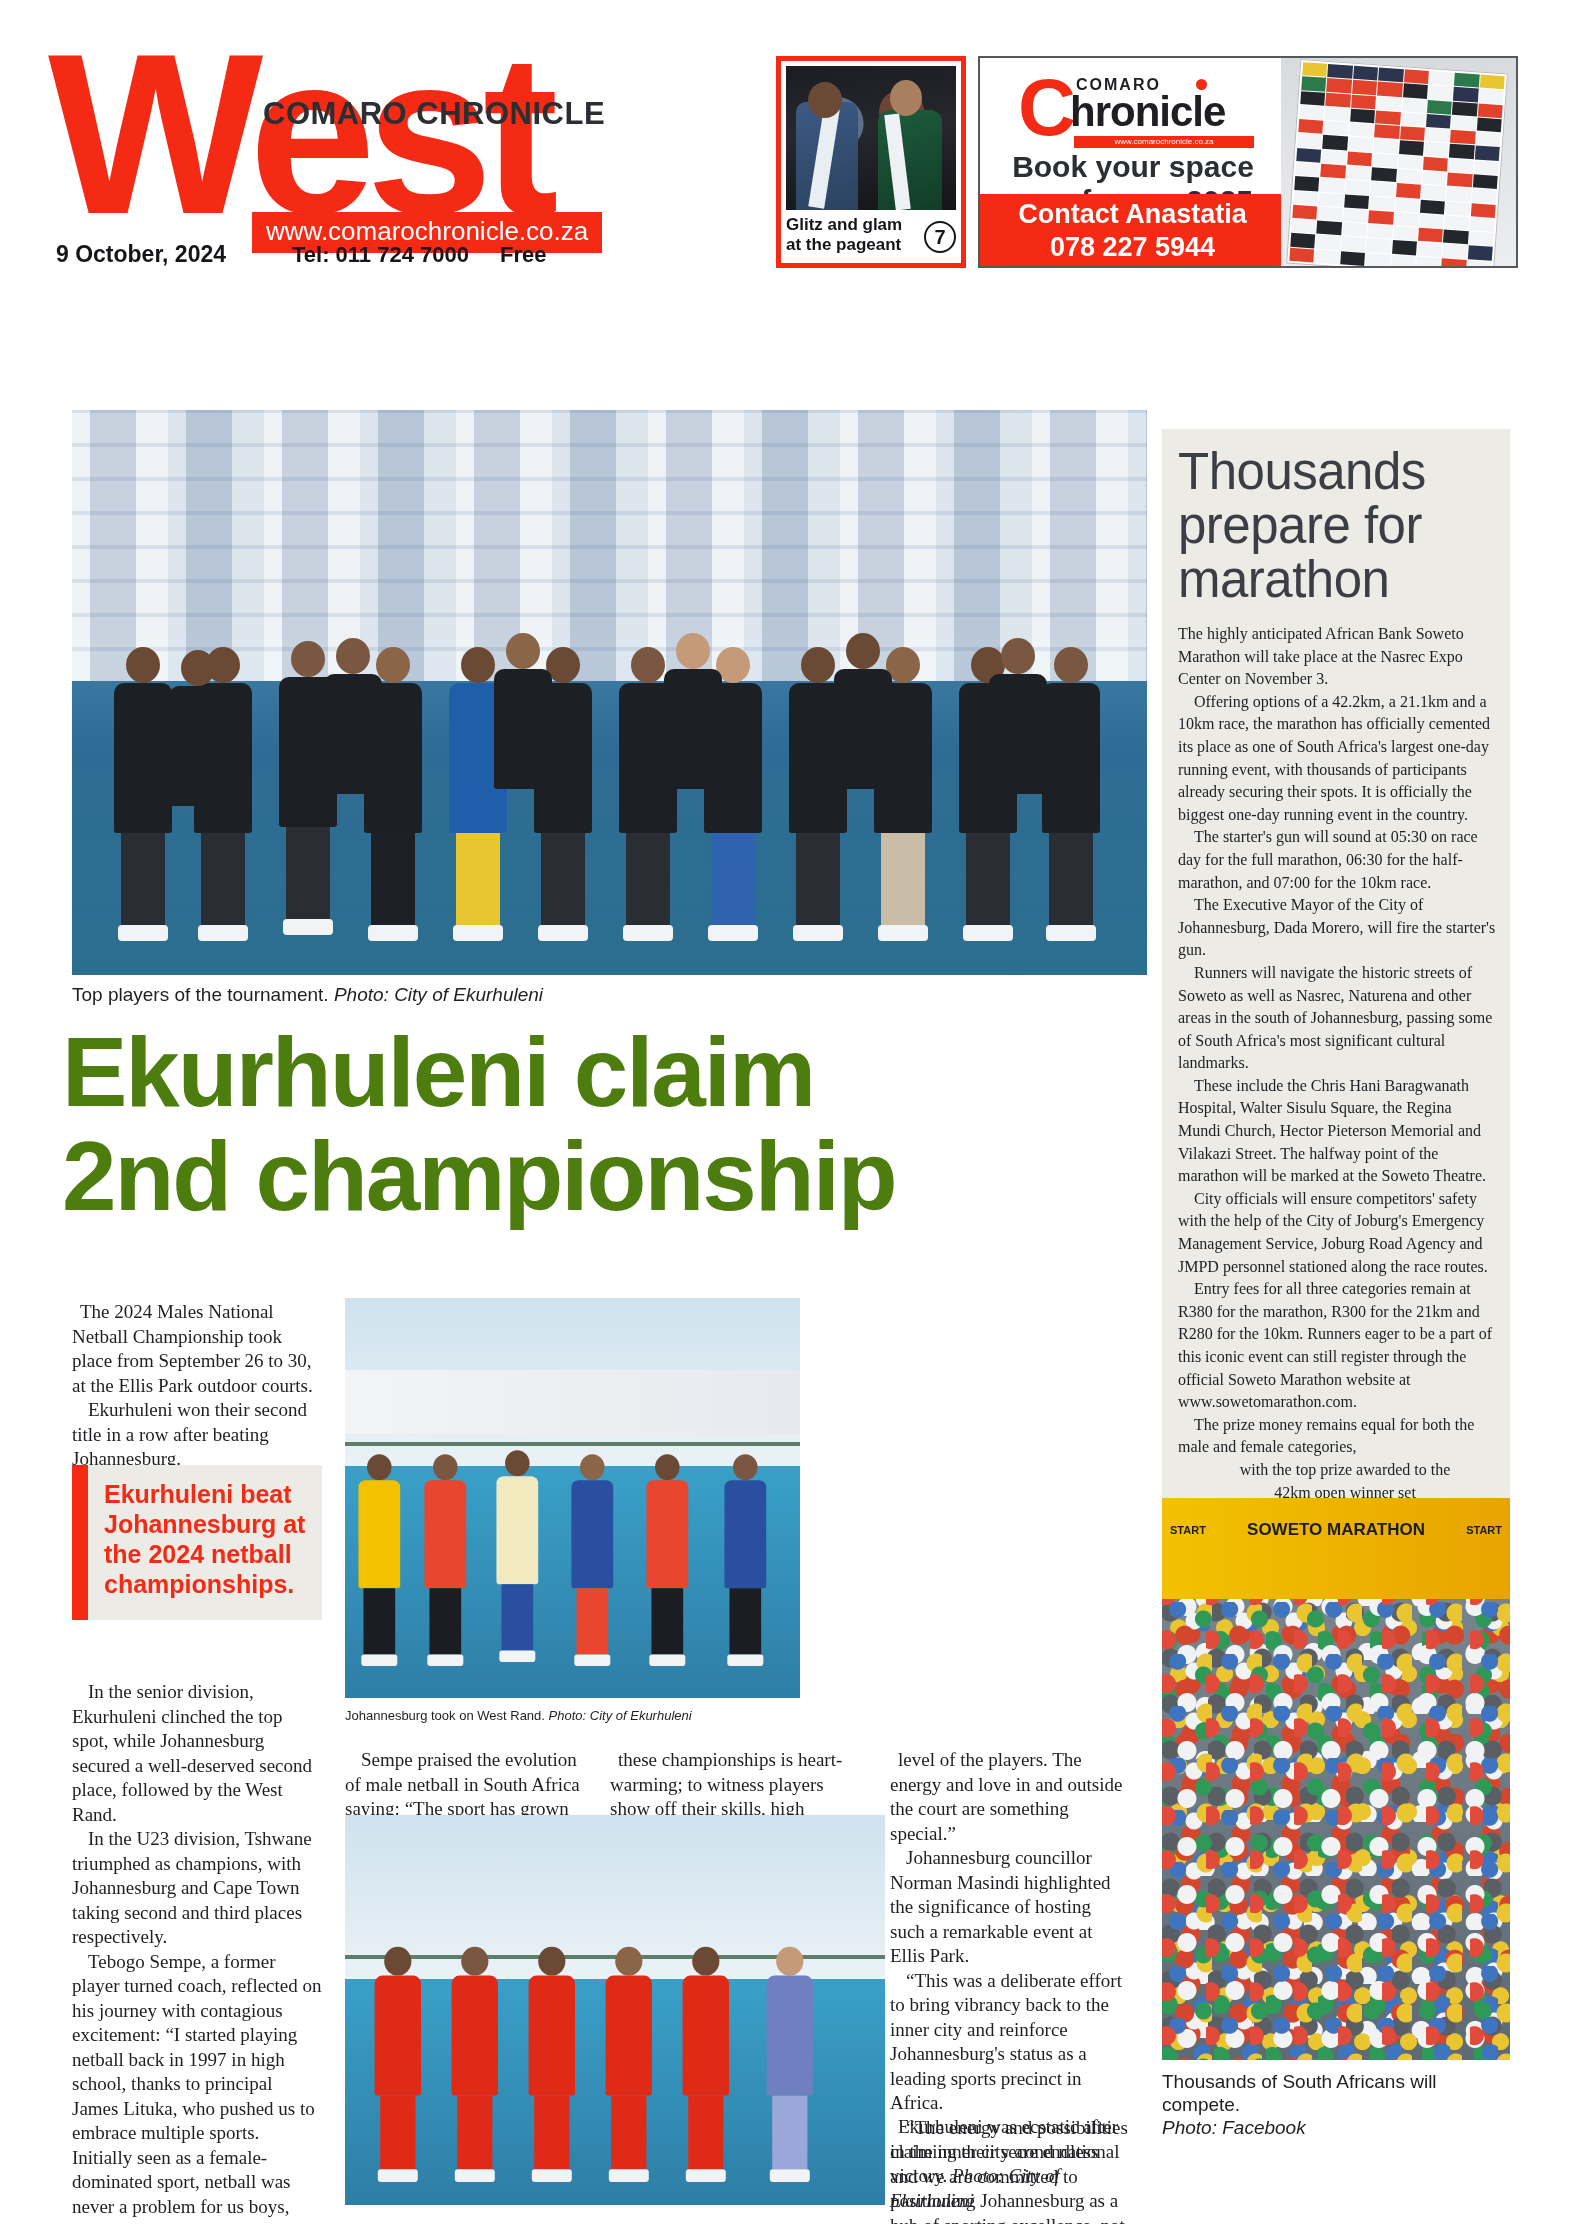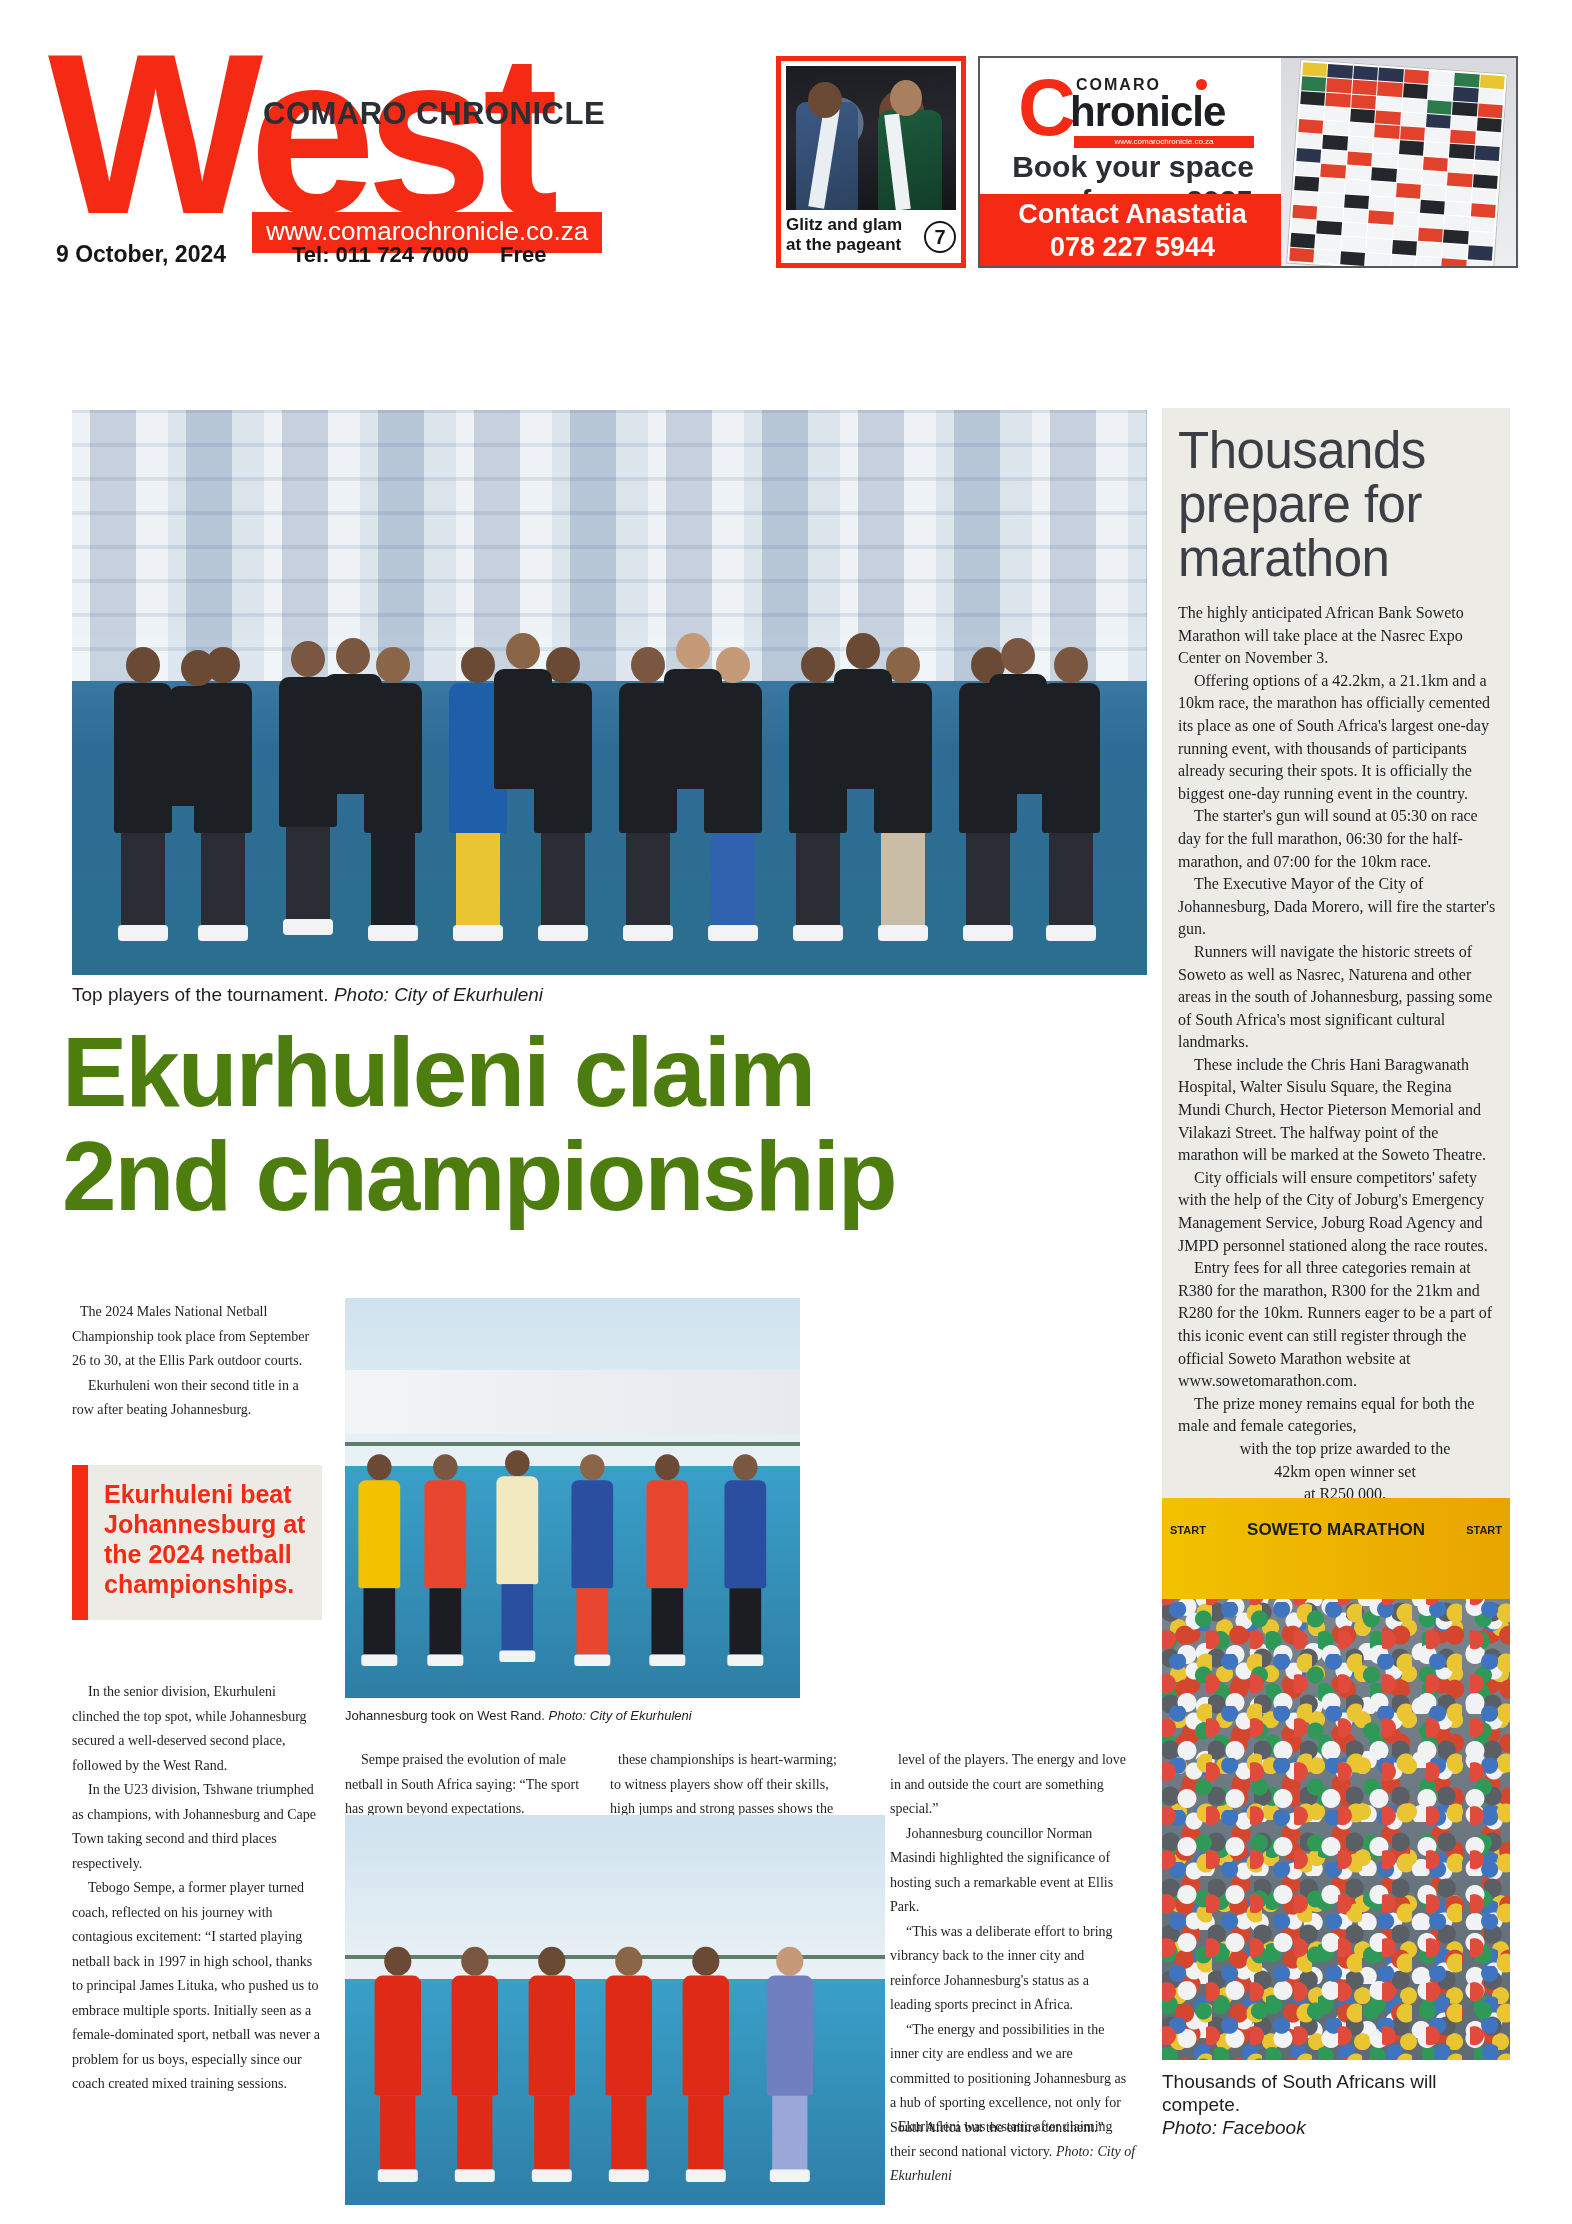--- a/index.html
+++ b/index.html
@@ -173,21 +173,21 @@
     font-family:"Liberation Sans", sans-serif; font-size:19px; color:#1d1f22;
   }
   .photo-caption em { font-style:italic; }
 
   .headline {
     position:absolute; left:62px; top:1020px; width:1090px;
     font-family:"Liberation Sans", sans-serif; font-weight:bold;
     font-size:98px; line-height:104px; color:#4d7c0f; letter-spacing:-2px;
   }
 
-  .col-text { font-family:"Liberation Serif", serif; font-size:14px; line-height:24.5px; color:#1d1f22; text-align:left; }
+  .col-text { font-family:"Liberation Serif", serif; font-size:19px; line-height:24.5px; color:#1d1f22; text-align:left; }
   .col-text p { text-indent:16px; margin:0; }
   .col-text p.first { text-indent:8px; }
 
   .leftcol-a { position:absolute; left:72px; top:1300px; width:250px; }
   .pullquote {
     position:absolute; left:72px; top:1465px; width:250px; min-height:155px;
     background:#ecebe6; border-left:16px solid #f42a14; padding:14px 12px 14px 16px;
     font-family:"Liberation Sans", sans-serif; font-weight:bold;
     font-size:25px; line-height:30px; color:#f42a14;
   }
@@ -207,21 +207,21 @@
   .col3 { position:absolute; left:610px; top:1748px; width:235px; }
   .col4 { position:absolute; left:890px; top:1748px; width:240px; }
 
   .midphoto2 {
     position:absolute; left:345px; top:1815px; width:540px; height:390px;
     overflow:hidden; background:#cfe0ea;
   }
   .col4b { position:absolute; left:890px; top:2115px; width:250px; }
 
   .rightcol {
-    position:absolute; left:1162px; top:408px; width:348px; height:1140px;
+    position:absolute; left:1162px; top:429px; width:348px; height:1140px;
     background:#ecebe6; padding:16px 14px 8px 16px;
   }
   .right-headline {
     font-family:"Liberation Sans", sans-serif; font-weight:normal;
     font-size:51px; line-height:54px; color:#3b3f45; letter-spacing:-0.5px;
   }
   .right-body { margin-top:16px; font-family:"Liberation Serif", serif;
     font-size:16px; line-height:22.6px; color:#1d1f22; }
   .right-body p { text-indent:16px; margin:0; }
   .right-body p.first { text-indent:0; }

